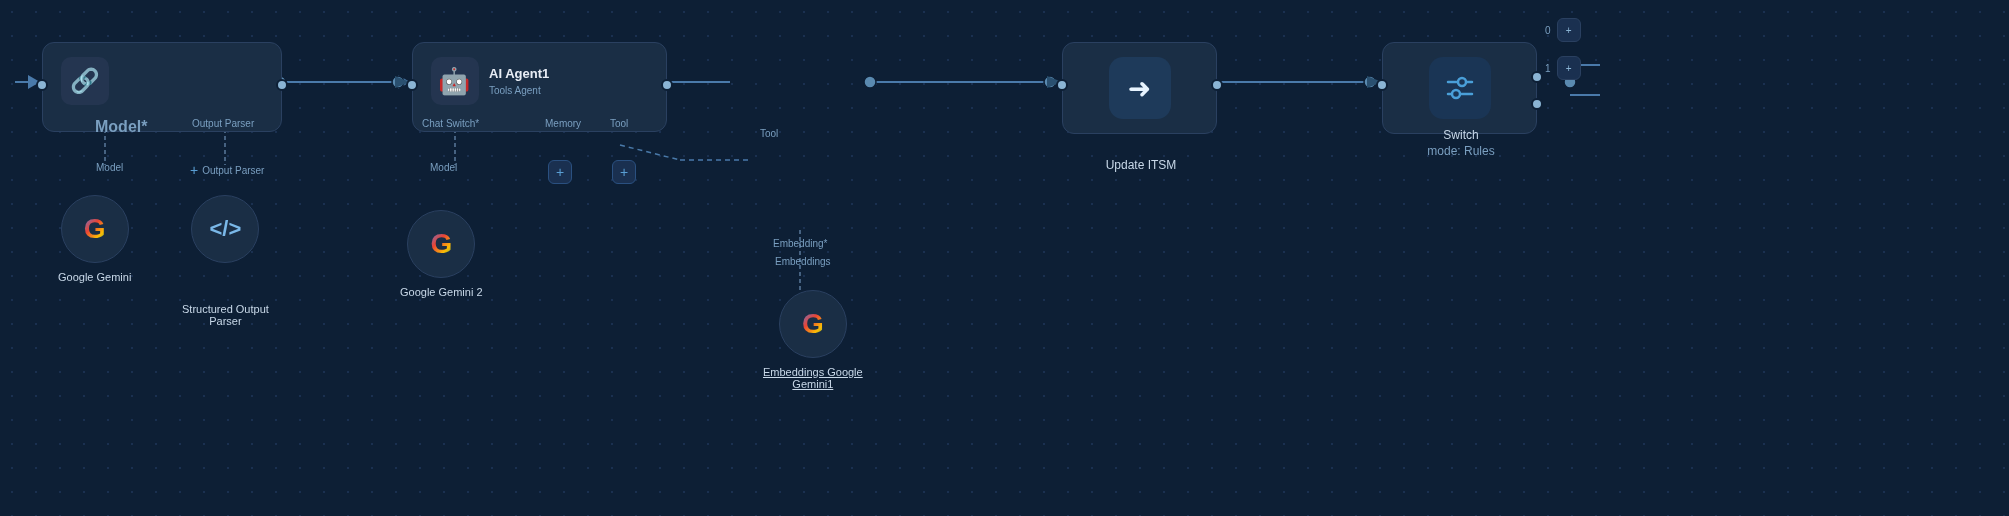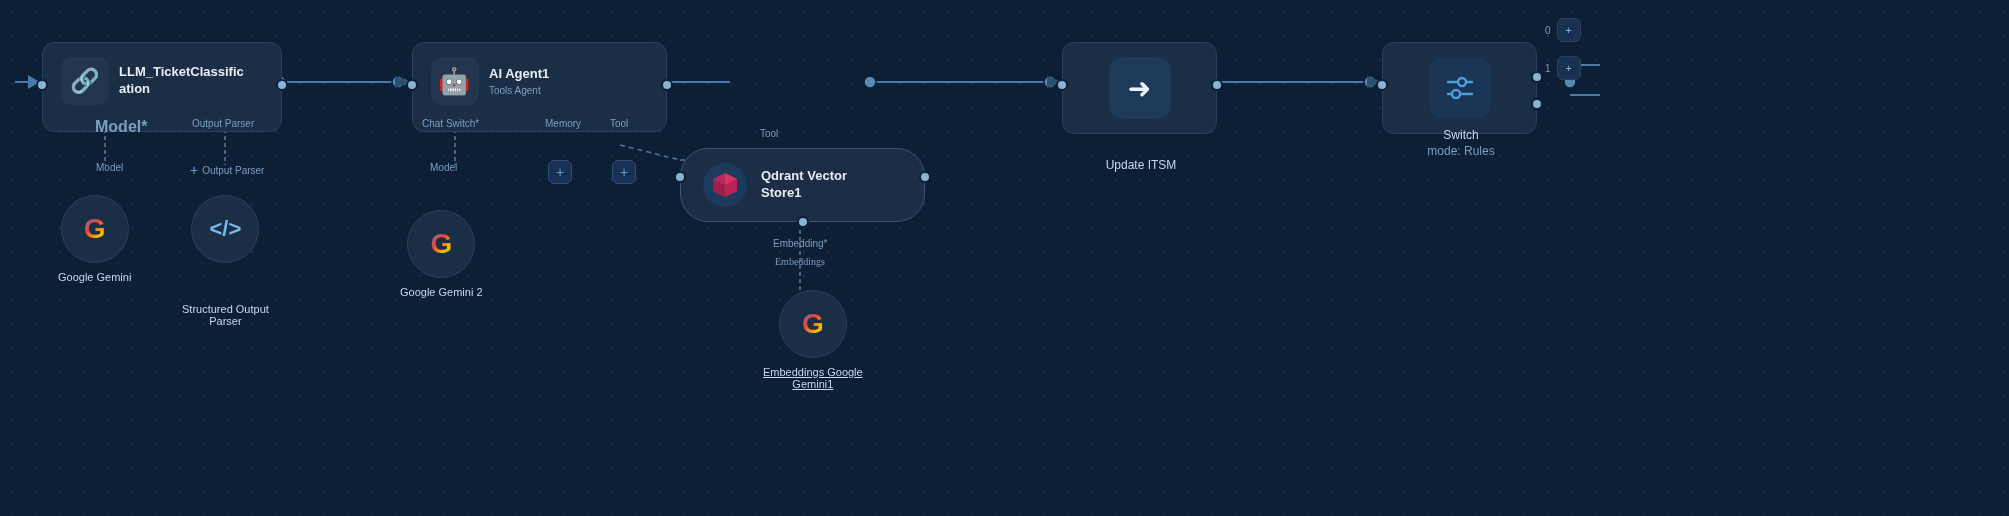--- a/index.html
+++ b/index.html
@@ -242,23 +242,20 @@
     <polygon points="395,76 410,82 395,88" fill="#2a5070"></polygon>
     <polygon points="1047,76 1062,82 1047,88" fill="#2a5070"></polygon>
     <polygon points="1367,76 1382,82 1367,88" fill="#2a5070"></polygon>
   </svg>
 
   <div class="node" style="left: 42px; top: 42px; width: 240px; padding-bottom: 14px;">
     <div class="node-header">
       <div class="node-icon-box">
         <span class="chain-icon">🔗</span>
       </div>
-      <div>
-        <div class="node-title">LLM_TicketClassific ation</div>
-      </div>
     </div>
     <div class="port port-right" style="top: 42px;"></div>
     <div class="port port-left" style="top: 42px;"></div>
   </div>
 
   <div style="position:absolute; left:95px; top:118px; font-size:16px; color:#7a9fc0;font-weight:bold;">
     <span>Model*</span>
   </div>
   <div style="position:absolute; left:192px; top:118px; font-size:10px; color:#7a9fc0;">
     <span>Output Parser</span>
@@ -322,42 +319,25 @@
     <div class="sub-node-circle">
       <span class="google-g">G</span>
     </div>
     <div class="sub-node-label">Google Gemini 2</div>
   </div>
 
   <div style="position:absolute; left:760px; top:128px; font-size:10px; color:#7a9fc0;">
     <span>Tool</span>
   </div>
 
-  <div class="qdrant-node" style="left: 680px; top: 148px; width: 245px;">
-    <div style="width:44px; height:44px; border-radius:50%; background:#1c3a5c; display:flex; align-items:center; justify-content:center; flex-shrink:0;">
-
-      <svg width="32" height="32" viewBox="0 0 32 32">
-        <polygon points="16,4 28,10 28,22 16,28 4,22 4,10" fill="#c42b5c" opacity="0.9"></polygon>
-        <polygon points="16,4 28,10 16,16" fill="#e83468" opacity="0.8"></polygon>
-        <polygon points="4,10 16,16 16,28 4,22" fill="#a01f48"></polygon>
-        <polygon points="16,16 28,10 28,22 16,28" fill="#b82454"></polygon>
-      </svg>
-    </div>
-    <div>
-      <div class="qdrant-title">Qdrant Vector<br>Store1</div>
-    </div>
-    <div class="port port-left" style="top: 28px;"></div>
-    <div class="port port-bottom" style="bottom: -7px; left: 50%;"></div>
-    <div class="port port-right" style="top: 28px; right: -7px;"></div>
-  </div>
 
   <div style="position:absolute; left:773px; top:238px; font-size:10px; color:#7a9fc0;">
     <span>Embedding*</span>
   </div>
-  <div style="position:absolute; left:775px; top:256px; font-size:10px; color:#7a9fc0;font-family:Liberation Serif, serif;">
+  <div style="position:absolute; left:775px; top:256px; font-size:10px; color:#7a9fc0;">
     <span>Embeddings</span>
   </div>
 
   <div class="sub-node" style="left: 763px; top: 290px;">
     <div class="sub-node-circle">
       <span class="google-g">G</span>
     </div>
     <div class="sub-node-label" style="white-space:pre-line;text-decoration:underline;">Embeddings Google
 Gemini1</div>
   </div>

